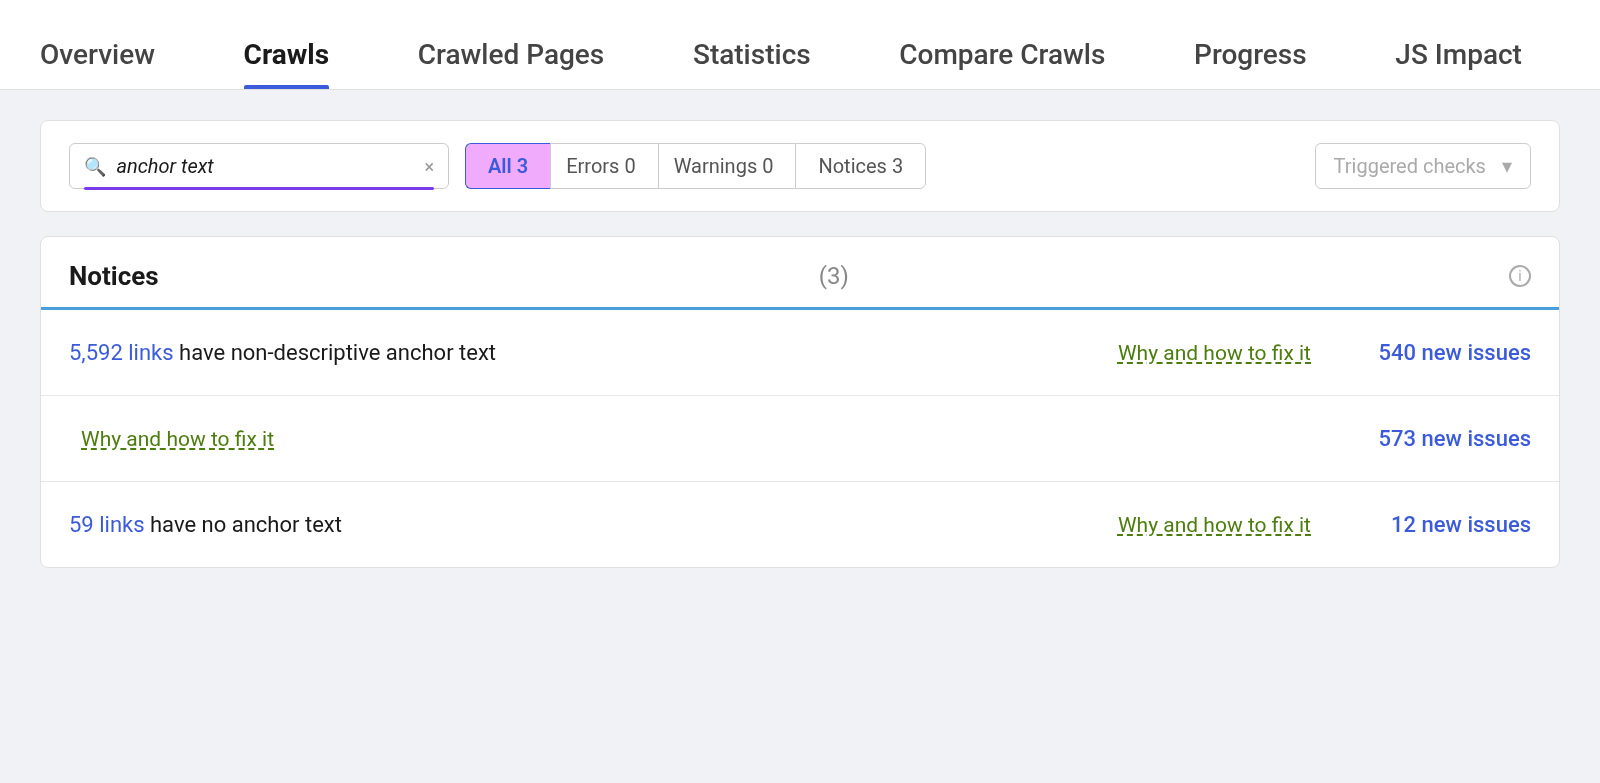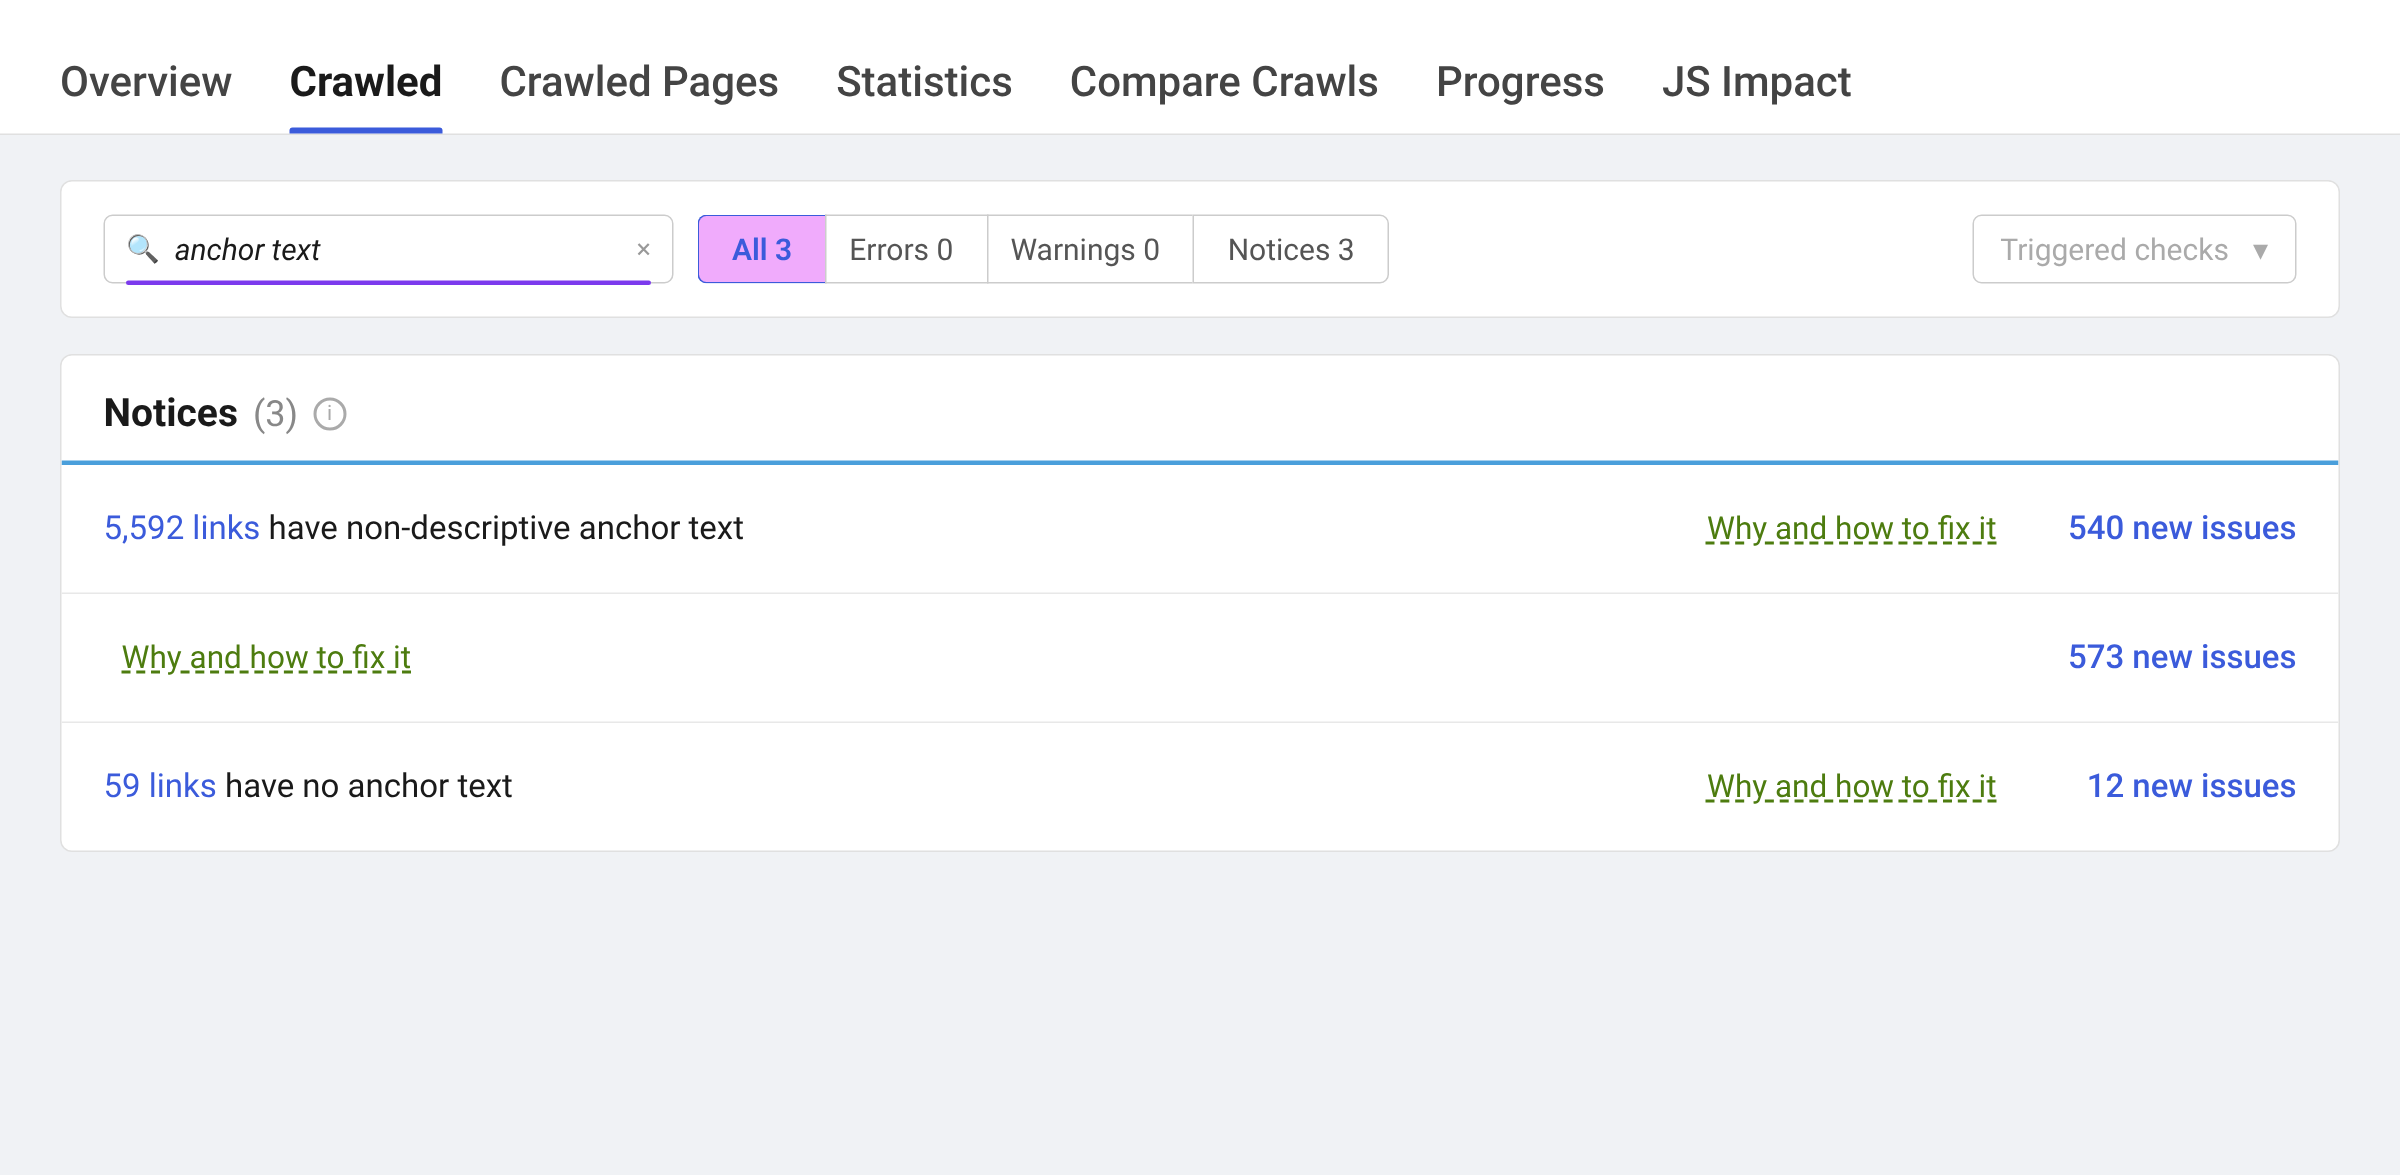--- a/index.html
+++ b/index.html
@@ -1,15 +1,15 @@
 <!DOCTYPE html>
 <html><head>
   <meta charset="utf-8">
   <style>
-    * { box-sizing: border-box; margin: 0; padding: 0; }
+    * { box-sizing: border-box; margin: 0; padding: 0; justify-content: space-between; }
     body {
       font-family: -apple-system, BlinkMacSystemFont, 'Segoe UI', Roboto, sans-serif;
       background: #f0f2f5;
       color: #1a1a1a;
       width: 1600px;
       min-height: 783px;
     }
 
     
     .nav-bar {
@@ -191,20 +191,21 @@
       background: #4a9fdb;
       margin: 0;
     }
 
     
     .issue-row {
       display: flex;
       align-items: center;
       padding: 30px 28px;
       border-bottom: 1px solid #e8e8e8;
+      gap: 20px;
     }
     .issue-row:last-child {
       border-bottom: none;
     }
 
     .issue-text {
       font-size: 22px;
       color: #1a1a1a;
       flex: 1;
     }
@@ -231,21 +232,21 @@
       margin-left: auto;
       min-width: 200px;
       text-align: right;
     }
   </style>
 </head>
 <body>
 
 <nav class="nav-bar">
   <div class="nav-item">Overview</div>
-  <div class="nav-item active">Crawled</div>
+  <div class="nav-item active">Crawls</div>
   <div class="nav-item">Crawled Pages</div>
   <div class="nav-item">Statistics</div>
   <div class="nav-item">Compare Crawls</div>
   <div class="nav-item">Progress</div>
   <div class="nav-item">JS Impact</div>
 </nav>
 
 <div class="main-content">
 
   <div class="filter-bar">

